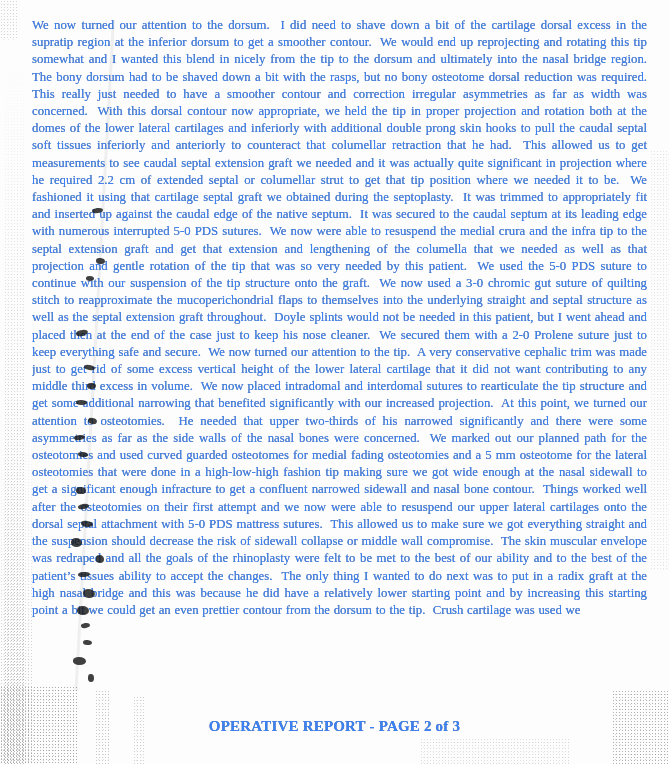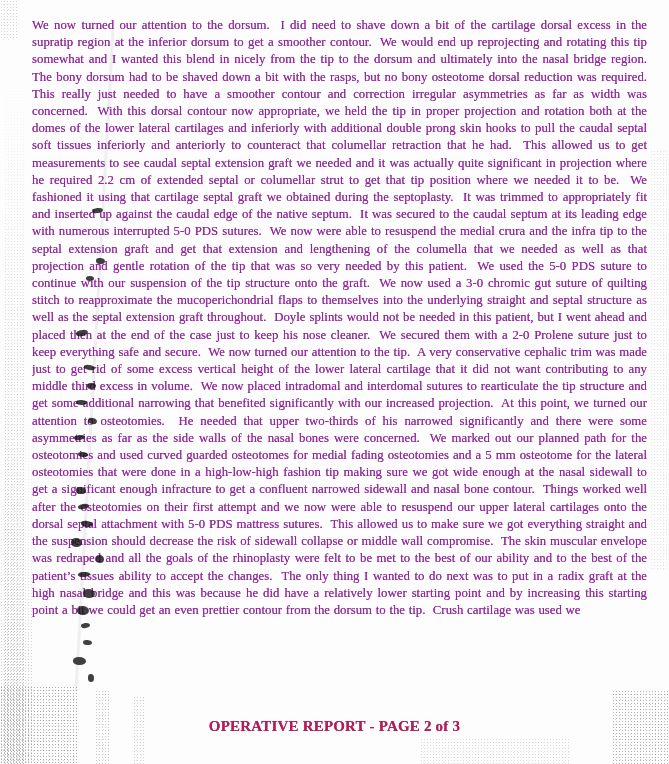--- a/index.html
+++ b/index.html
@@ -16,35 +16,35 @@
     position: absolute;
     left: 32px;
     top: 17px;
     width: 615px;
     height: 698px;
     overflow: hidden;
     font-size: 12.8px;
     line-height: 17.2px;
     text-align: justify;
     text-justify: inter-word;
-    color: #a21caf;
+    color: #3b82f6;
     white-space: pre-wrap;
     text-shadow: 0 0 0.4px rgba(0,0,0,0.55);
     word-spacing: 0.5px;
   }
   
   .page-footer {
     position: absolute;
     left: 0; top: 718px;
     width: 669px;
     text-align: center;
     font-weight: bold;
     font-size: 15px;
     letter-spacing: 0.2px;
-    color: #be185d;
+    color: #3b82f6;
     text-shadow: 0 0 0.4px rgba(0,0,0,0.6);
   }
   
   .speckle {
     position: absolute;
     background-image:
       radial-gradient(rgba(80,80,80,0.55) 0.6px, transparent 0.8px),
       radial-gradient(rgba(120,120,120,0.40) 0.5px, transparent 0.7px);
     background-size: 3px 3px, 5px 5px;
     background-position: 0 0, 1px 2px;

